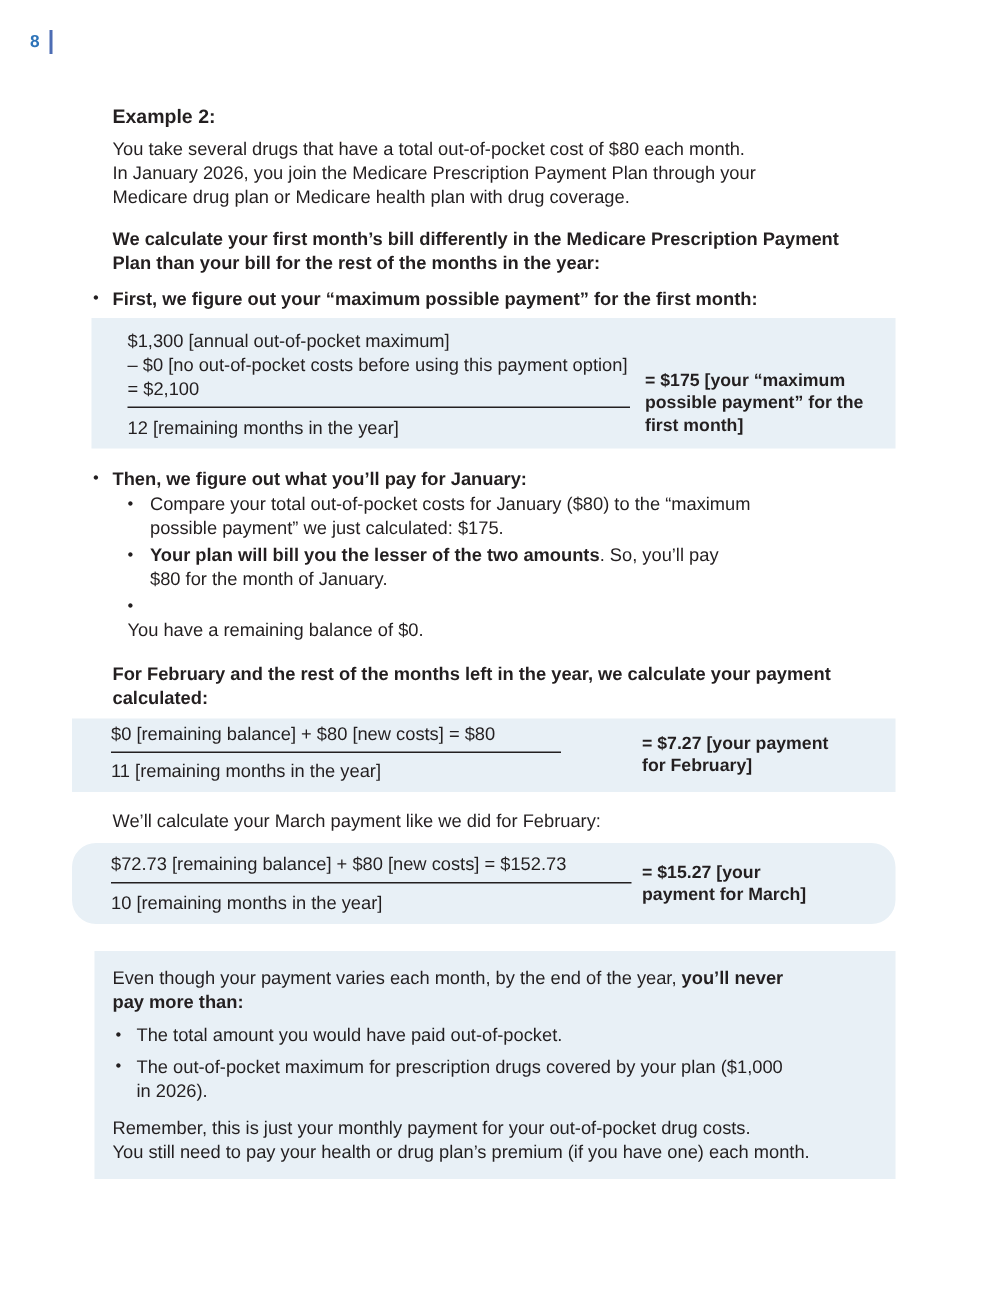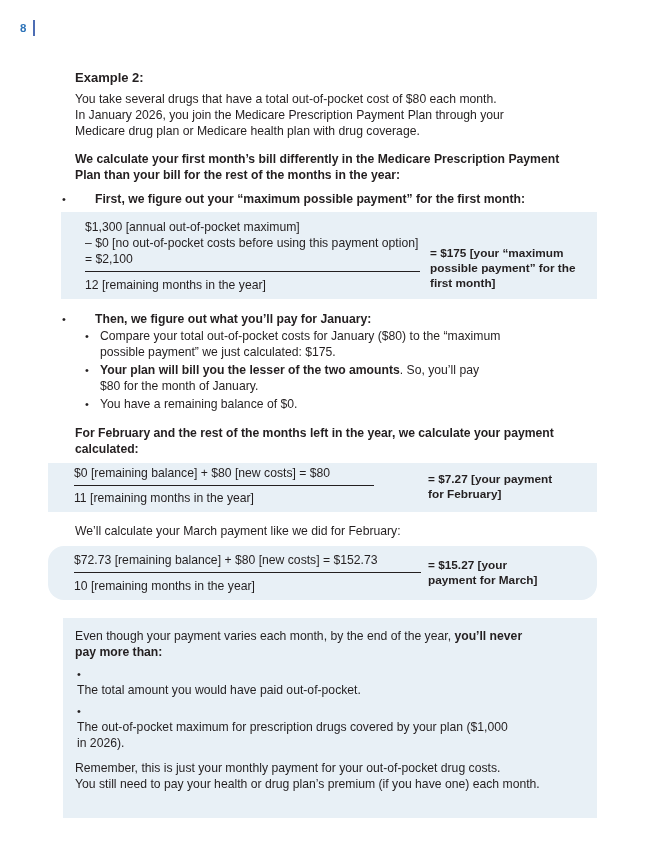--- a/index.html
+++ b/index.html
@@ -24,21 +24,21 @@
   .content { position: absolute; top: 70px; left: 75px; width: 522px; }
 
   h3.example-h { font-size: 13px; font-weight: bold; line-height: 16px; margin-bottom: 5px; }
   .para { margin-bottom: 12px; }
   .para.tight { margin-bottom: 8px; }
   b, .bold { font-weight: bold; }
 
   
   .bullet { display: flex; margin-left: -13px; }
   .bullet > .marker { width: 13px; flex: 0 0 13px; font-size: 11px; line-height: 16px; }
-  .bullet.lvl1 { margin-bottom: 5px; gap: 20px; }
+  .bullet.lvl1 { margin-bottom: 5px; }
   .sub { margin-left: 10px; margin-bottom: 2px; }
   .sub > .marker { width: 15px; flex: 0 0 15px; }
 
   
   .calcbox {
     background: #e8f0f6;
     position: relative;
   }
   .box1 { margin-left: -14px; width: 536px; padding: 7px 16px 6px 24px; margin-bottom: 12px; }
   .box2 { margin-left: -27px; width: 549px; padding: 2px 16px 6px 26px; margin-bottom: 11px; }
@@ -52,28 +52,28 @@
     font-weight: bold;
     font-size: 11.8px;
     line-height: 15px;
     width: 165px;
   }
   .box1 .result { left: 369px; bottom: 8px; }
   .box2 .result { left: 380px; top: 50%; transform: translateY(-50%); }
   .box3 .result { left: 380px; top: 50%; transform: translateY(-50%); }
 
   
-  .box4 { margin-left: -12px; width: 534px; padding: 10px 0 26px 12px; background: #e8f0f6; }
+  .box4 { margin-left: -12px; width: 534px; padding: 10px 0 10px 12px; background: #e8f0f6; }
   .box4 .para { margin-bottom: 6px; }
-  .box4 .bullet { margin-left: 2px; margin-bottom: 5px; flex-direction: column; }
+  .box4 .bullet { margin-left: 2px; margin-bottom: 5px; }
   .box4 .bullet > .marker { width: 14px; flex: 0 0 14px; }
   .box4 .reminder { margin-top: 9px; margin-bottom: 0; }
 
   .marker::before { content: "\2022"; }
-  .mb14 { margin-bottom: 13px; }
+  .mb14 { margin-bottom: 13px; flex-direction: column; }
 </style>
 </head>
 <body>
 
 <div class="page-head">
   <span class="page-num">8</span>
   <span class="page-bar"></span>
 </div>
 
 <div class="content">

